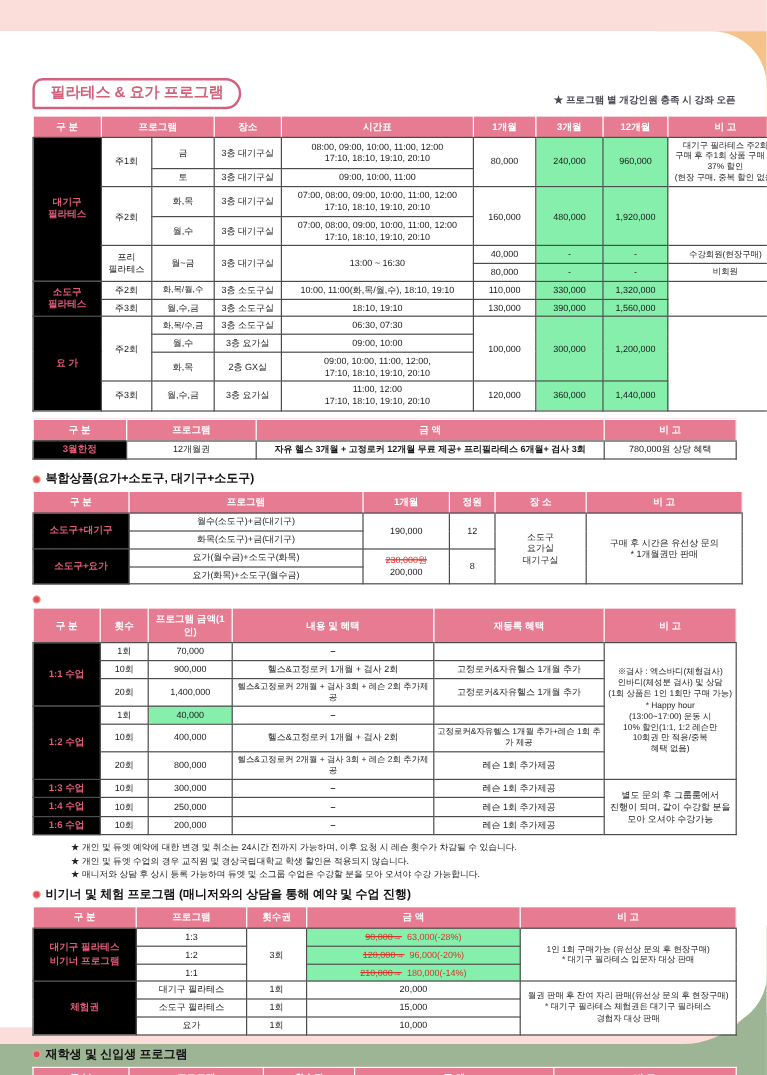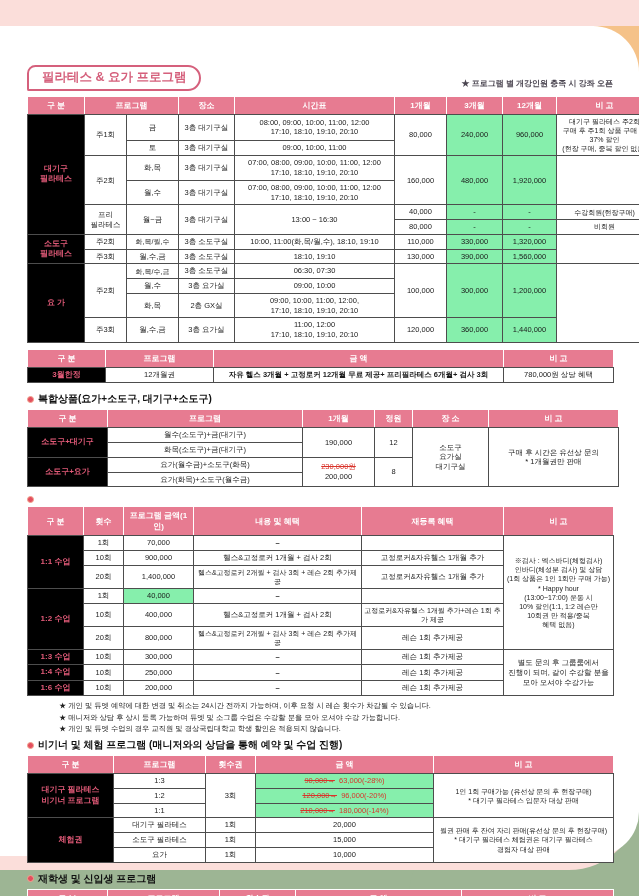--- a/index.html
+++ b/index.html
@@ -357,22 +357,22 @@
       <td class="lbl">1:6 수업</td>
       <td>10회</td>
       <td>200,000</td>
       <td class="dash">–</td>
       <td>레슨 1회 추가제공</td>
     </tr>
   </tbody>
     </table>
   <div class="foot">
     <div>★ 개인 및 듀엣 예약에 대한 변경 및 취소는 24시간 전까지 가능하며, 이후 요청 시 레슨 횟수가 차감될 수 있습니다.</div>
+    <div>★ 개인 및 듀엣 수업의 경우 교직원 및 경상국립대학교 학생 할인은 적용되지 않습니다.</div>
     <div>★ 매니저와 상담 후 상시 등록 가능하며 듀엣 및 소그룹 수업은 수강할 분을 모아 오셔야 수강 가능합니다.</div>
-    <div>★ 개인 및 듀엣 수업의 경우 교직원 및 경상국립대학교 학생 할인은 적용되지 않습니다.</div>
   </div>
 
   <div class="sec" style="margin-top:4px">
     <span class="dot"></span>
     <span>비기너 및 체험 프로그램 (매니저와의 상담을 통해 예약 및 수업 진행)</span>
   </div>
   <table class="tbl">
     <colgroup>
         <col style="width:86px">
         <col style="width:92px">

